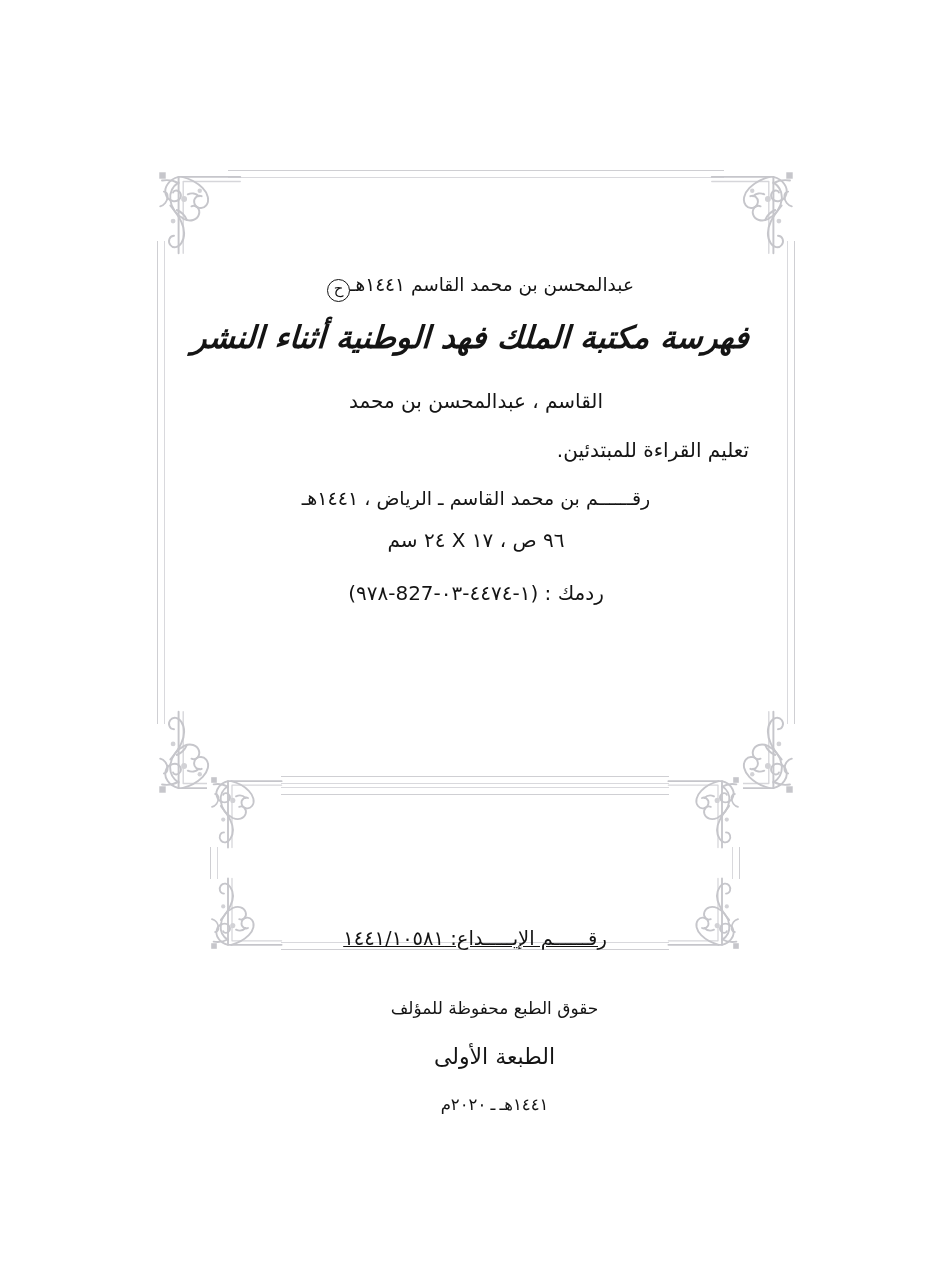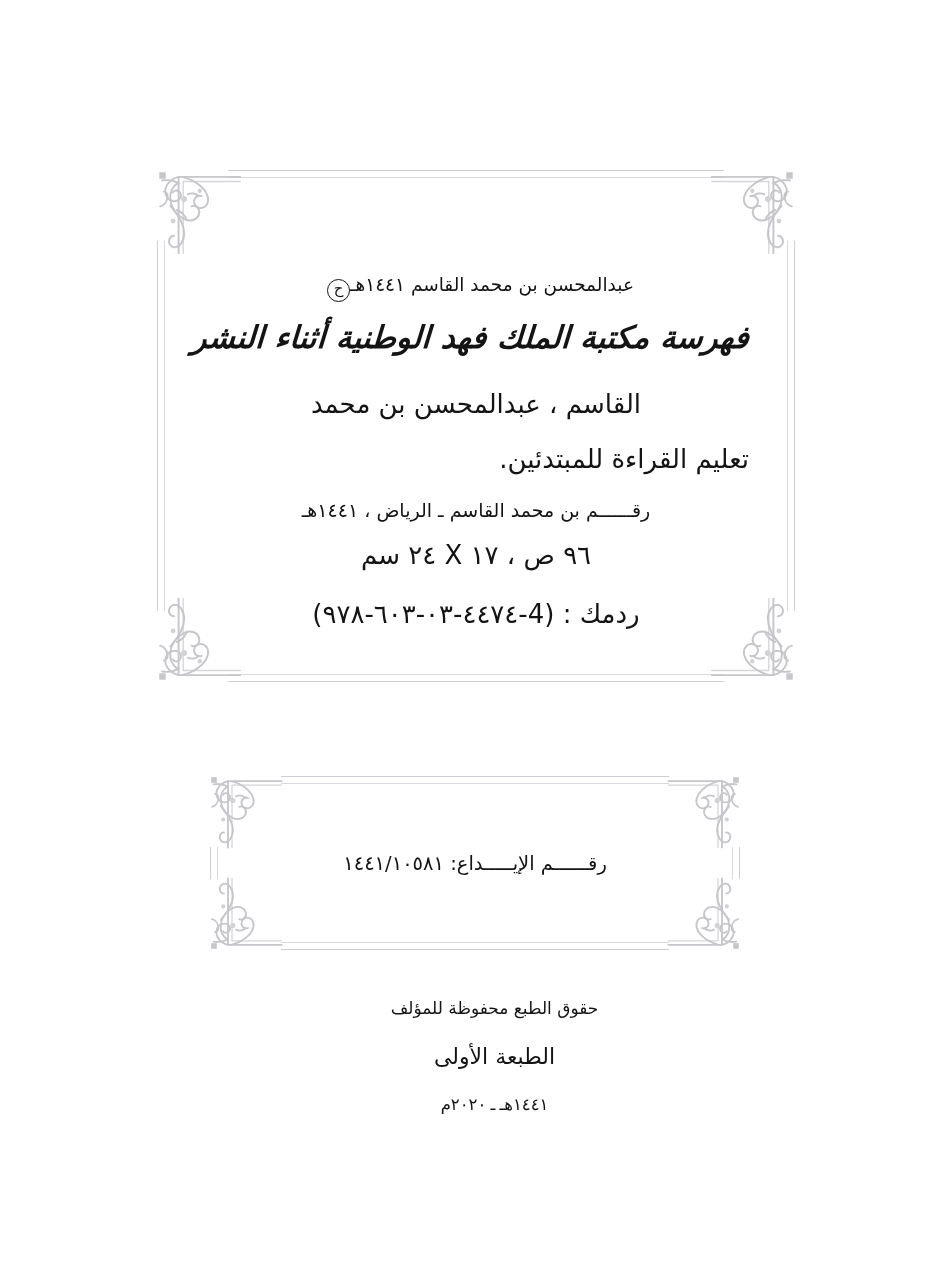--- a/index.html
+++ b/index.html
@@ -55,21 +55,21 @@
   .corner-mask.tl { top: -3px; left: -3px; }
   .corner-mask.tr { top: -3px; right: -3px; }
   .corner-mask.bl { bottom: -3px; left: -3px; }
   .corner-mask.br { bottom: -3px; right: -3px; }
 
   
   #cip-frame {
     left: 157px;
     top: 170px;
     width: 638px;
-    height: 512px;
+    height: 625px;
   }
   #cip-body {
     position: absolute;
     inset: 40px 46px 30px 46px;
     text-align: center;
   }
 
   .line {
     line-height: 1.0;
     white-space: nowrap;
@@ -97,43 +97,44 @@
   .cip-heading {
     font-family: "DejaVu Serif", "Liberation Serif", serif;
     font-size: 31px;
     font-style: italic;
     font-weight: 600;
     margin-top: 20px;
     letter-spacing: -1px;
     transform: skewX(-3deg);
   }
 
-  .cip-line { font-size: 26px; }
+  .cip-line { font-size: 20px; }
   .r1 { margin-top: 38px; }
   .r2 { margin-top: 29px; text-align: right; }
   .r3 { margin-top: 29px; font-size: 19px; }
   .r4 { margin-top: 22px; }
   .r5 { margin-top: 33px; }
 
   
   #deposit-frame {
     left: 210px;
     top: 776px;
     width: 530px;
     height: 174px;
   }
   #deposit-frame .corner { width: 80px; height: 80px; }
   #deposit-body {
     position: absolute;
     inset: 0;
     display: flex;
     flex-direction: column;
-    justify-content: center;
+    justify-content: flex-end;
     align-items: center;
     gap: 16px;
+    text-decoration: underline;
   }
   .dep-line { font-size: 19.5px; white-space: nowrap; direction: rtl; }
 
   
   #colophon {
     position: absolute;
     left: 0;
     right: 0;
     top: 1000px;
     text-align: center;
@@ -237,21 +238,21 @@
     <div class="line cip-heading">فهرسة مكتبة الملك فهد الوطنية أثناء النشر</div>
 
     <div class="line cip-line r1">القاسم ، عبدالمحسن بن محمد</div>
 
     <div class="line cip-line r2">تعليم القراءة للمبتدئين.</div>
 
     <div class="line cip-line r3">رقــــــم بن محمد القاسم ـ الرياض ، ١٤٤١هـ</div>
 
     <div class="line cip-line r4">٩٦ ص ، ١٧ X ٢٤ سم</div>
 
-    <div class="line cip-line r5">ردمك : (4-٤٤٧٤-٠٣-٦٠٣-٩٧٨)</div>
+    <div class="line cip-line r5">ردمك : (١-٤٤٧٤-٠٣-827-٩٧٨)</div>
   </div>
 </div>
 
 <div class="frame" id="deposit-frame">
   <div class="rule-outer"></div>
   <div class="rule-inner"></div>
 
   <div class="corner-mask tl"></div>
   <div class="corner-mask tr"></div>
   <div class="corner-mask bl"></div>

